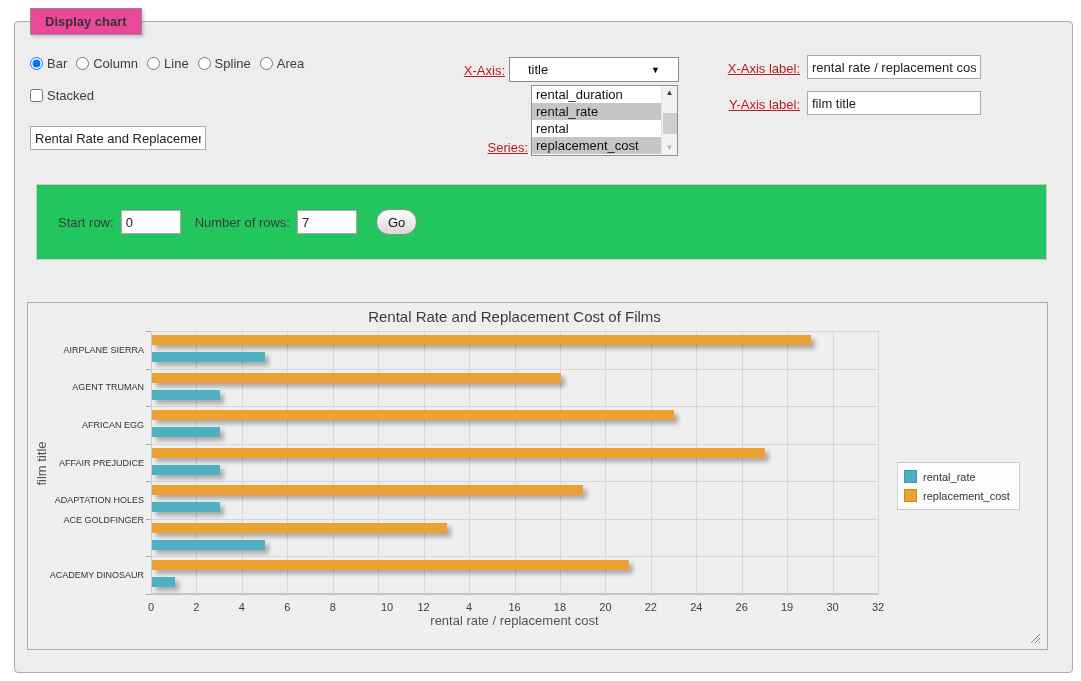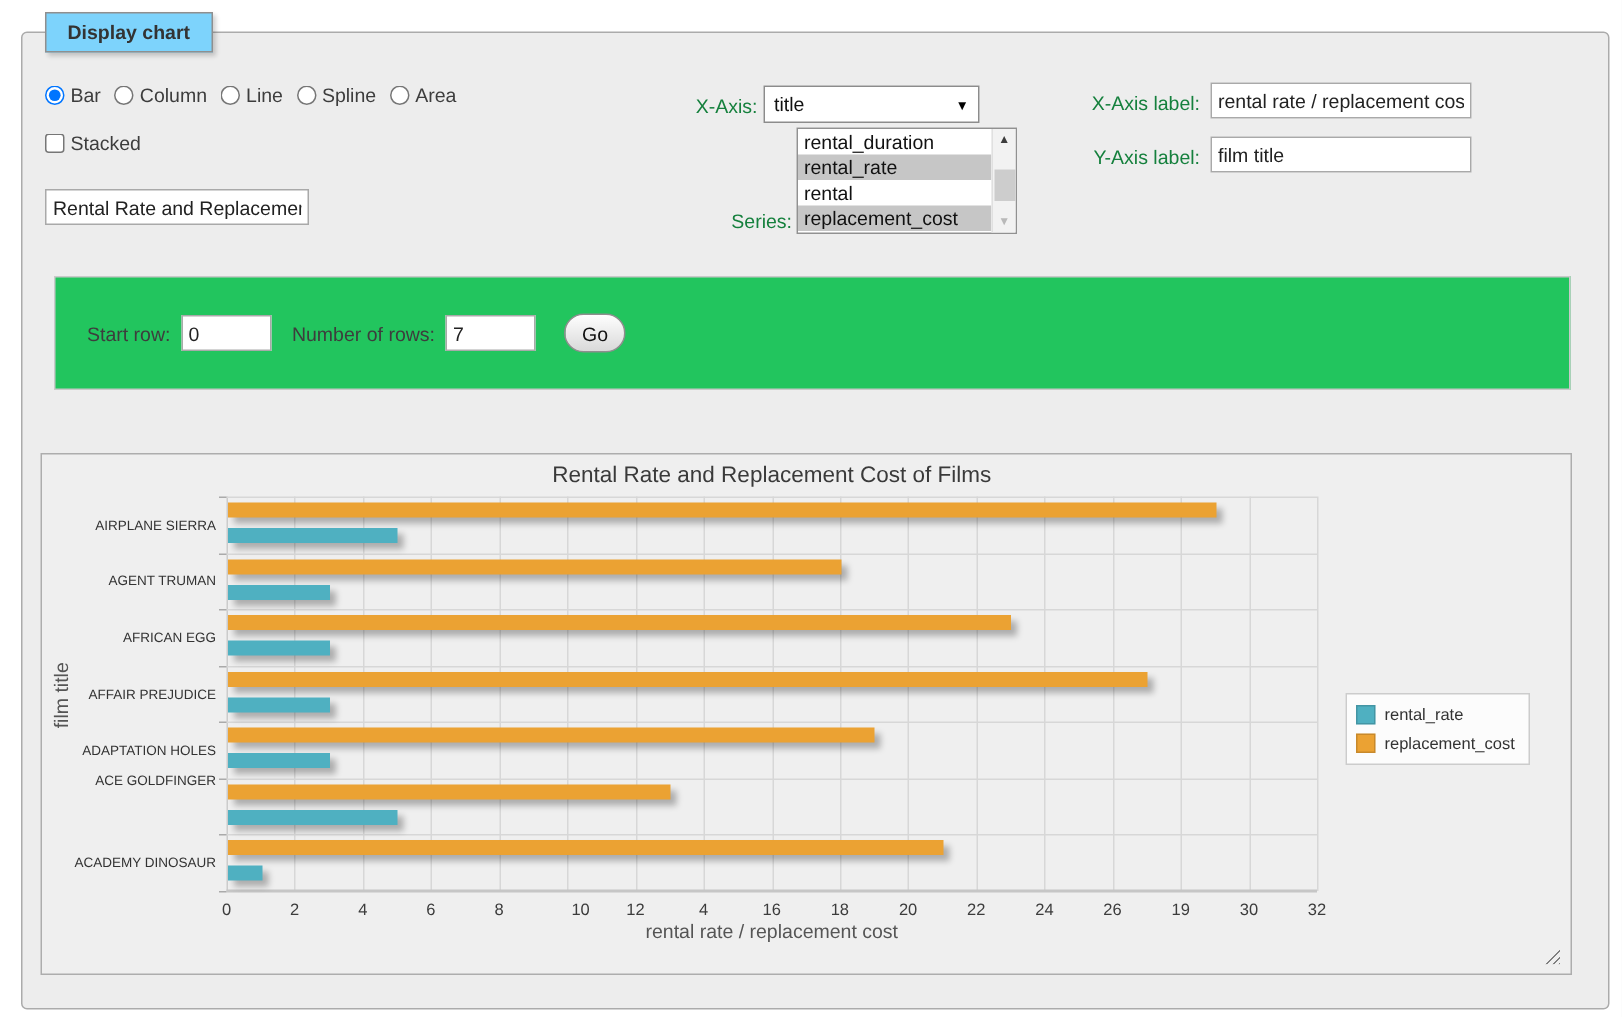--- a/index.html
+++ b/index.html
@@ -3,42 +3,42 @@
 <meta charset="utf-8">
 <style>
   * { box-sizing: border-box; margin: 0; padding: 0; }
   html,body { background:#fff; }
   body { font-family:"Liberation Sans", sans-serif; color:#333; }
   .page { position:relative; width:1081px; height:681px; background:#fff; overflow:hidden; }
 
   
   .frame { position:absolute; left:14px; top:21px; width:1059px; height:652px;
            background:#ededed; border:1px solid #ababab; border-radius:4px; }
-  .legend-box { position:absolute; left:30px; top:8px; background:#7dd3fc; border:1px solid #8f8f8f;
+  .legend-box { position:absolute; left:30px; top:8px; background:#ec4899; border:1px solid #8f8f8f;
                 padding:5px 14px; font-size:13px; font-weight:bold; color:#333;
                 box-shadow:2px 2px 3px rgba(0,0,0,0.18); z-index:5; }
 
-  .lbl { position:absolute; font-size:13px; color:#15803d; }
+  .lbl { position:absolute; font-size:13px; color:#b91c1c;text-decoration:underline; }
   .r { text-align:right; }
 
   input[type=text] { border:1px solid #a9a9a9; background:#fff; font-size:13px; color:#222;
                      padding:0 4px; font-family:"Liberation Sans",sans-serif; }
 
   .radio-row { position:absolute; left:30px; top:56px; display:flex; align-items:center; gap:9px;
                font-size:13px; color:#3d3d3d; }
   .radio-row label, .chk-row label { display:flex; align-items:center; gap:4px; }
   .chk-row { position:absolute; left:30px; top:88px; display:flex; align-items:center;
              font-size:13px; color:#3d3d3d; }
 
   .title-input { position:absolute; left:30px; top:126px; width:176px; height:24px; }
 
   
-  .select { position:absolute; left:509px; top:57px; width:144px; height:25px; background:#fff;
+  .select { position:absolute; left:509px; top:57px; width:170px; height:25px; background:#fff;
             border:1px solid #8c8c8c; display:flex; align-items:center; justify-content:space-between;
-            padding:0 6px; font-size:13px; color:#111; cursor:default; }
+            padding:0 18px; font-size:13px; color:#111; cursor:default; }
   .select .arrow { font-size:9px; color:#000; }
 
   
   .listbox { position:absolute; left:531px; top:85px; width:147px; height:71px; background:#fff;
              border:1px solid #919191; }
   .listbox-items { position:absolute; left:0; top:0; right:16px; bottom:0; overflow:hidden; }
   .list-item { height:17px; line-height:17px; padding-left:4px; font-size:13px; color:#111;
                white-space:nowrap; }
   .list-item.selected { background:#c6c6c6; }
   .scrollbar { position:absolute; right:0; top:0; bottom:0; width:16px; background:#f2f2f2;

